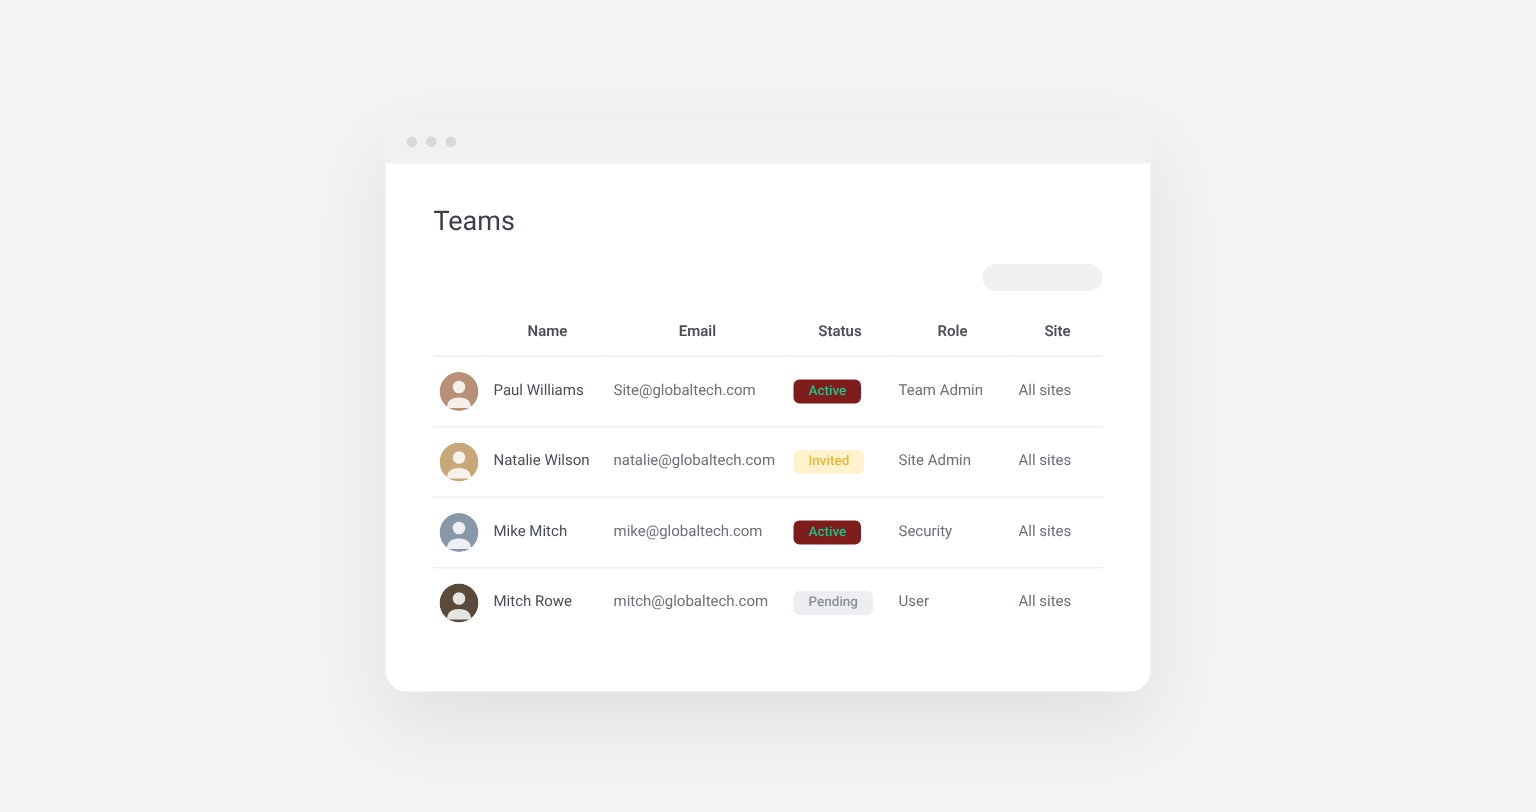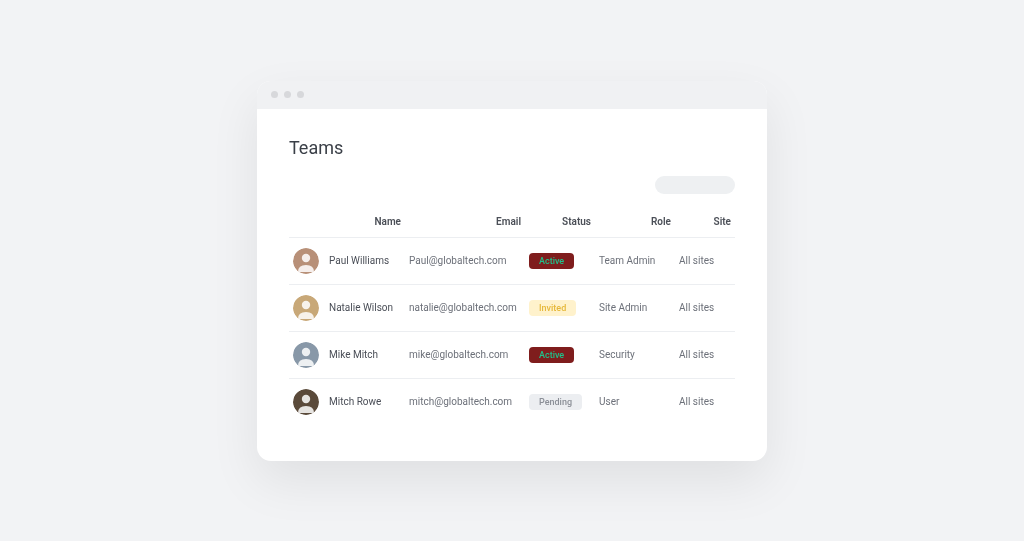--- a/index.html
+++ b/index.html
@@ -52,21 +52,21 @@
     height: 18px;
     background: #eef0f2;
     border-radius: 10px;
   }
   table {
     width: 100%;
     border-collapse: collapse;
     font-size: 10px;
   }
   th {
-    text-align: right;
+    text-align: center;
     font-weight: 600;
     color: #4b4f57;
     padding: 8px 4px 10px 4px;
     border-bottom: 1px solid #eceef1;
   }
   td {
     padding: 10px 4px;
     border-bottom: 1px solid #eceef1;
     color: #6c7079;
     vertical-align: middle;
@@ -125,21 +125,21 @@
       <tbody id="rows">
           <tr>
             <td class="col-avatar">
               <svg class="avatar" viewBox="0 0 26 26">
                 <circle cx="13" cy="13" r="13" fill="#b89078"></circle>
                 <circle cx="13" cy="10" r="4.2" fill="rgba(255,255,255,0.85)"></circle>
                 <path d="M5 24 Q5 17 13 17 Q21 17 21 24 Z" fill="rgba(255,255,255,0.85)"></path>
               </svg>
             </td>
             <td class="col-name name-cell">Paul Williams</td>
-            <td class="col-email">Paul@globaltech.com</td>
+            <td class="col-email">Site@globaltech.com</td>
             <td class="col-status"><span class="badge badge-active">Active</span></td>
             <td class="col-role">Team Admin</td>
             <td class="col-site">All sites</td>
           </tr>
           <tr>
             <td class="col-avatar">
               <svg class="avatar" viewBox="0 0 26 26">
                 <circle cx="13" cy="13" r="13" fill="#c8a878"></circle>
                 <circle cx="13" cy="10" r="4.2" fill="rgba(255,255,255,0.85)"></circle>
                 <path d="M5 24 Q5 17 13 17 Q21 17 21 24 Z" fill="rgba(255,255,255,0.85)"></path>

